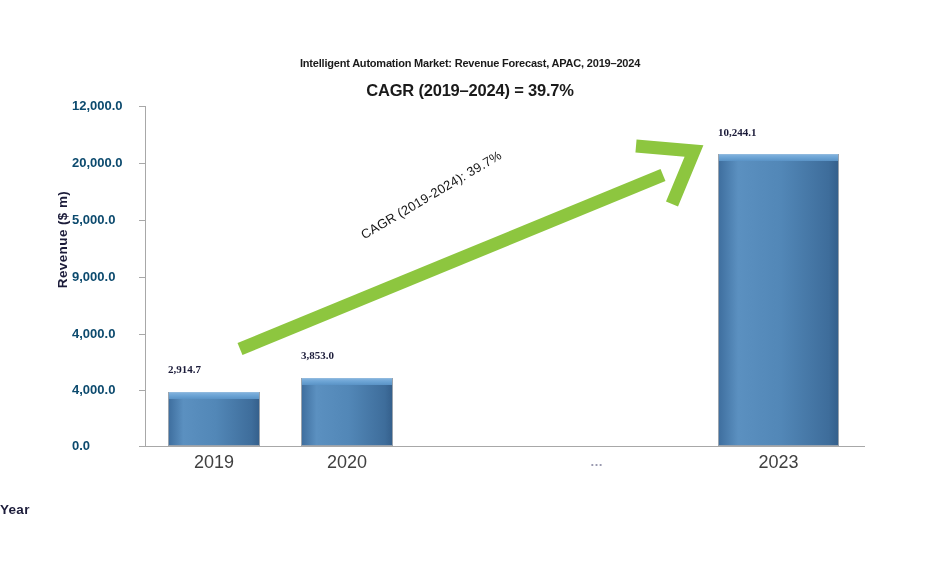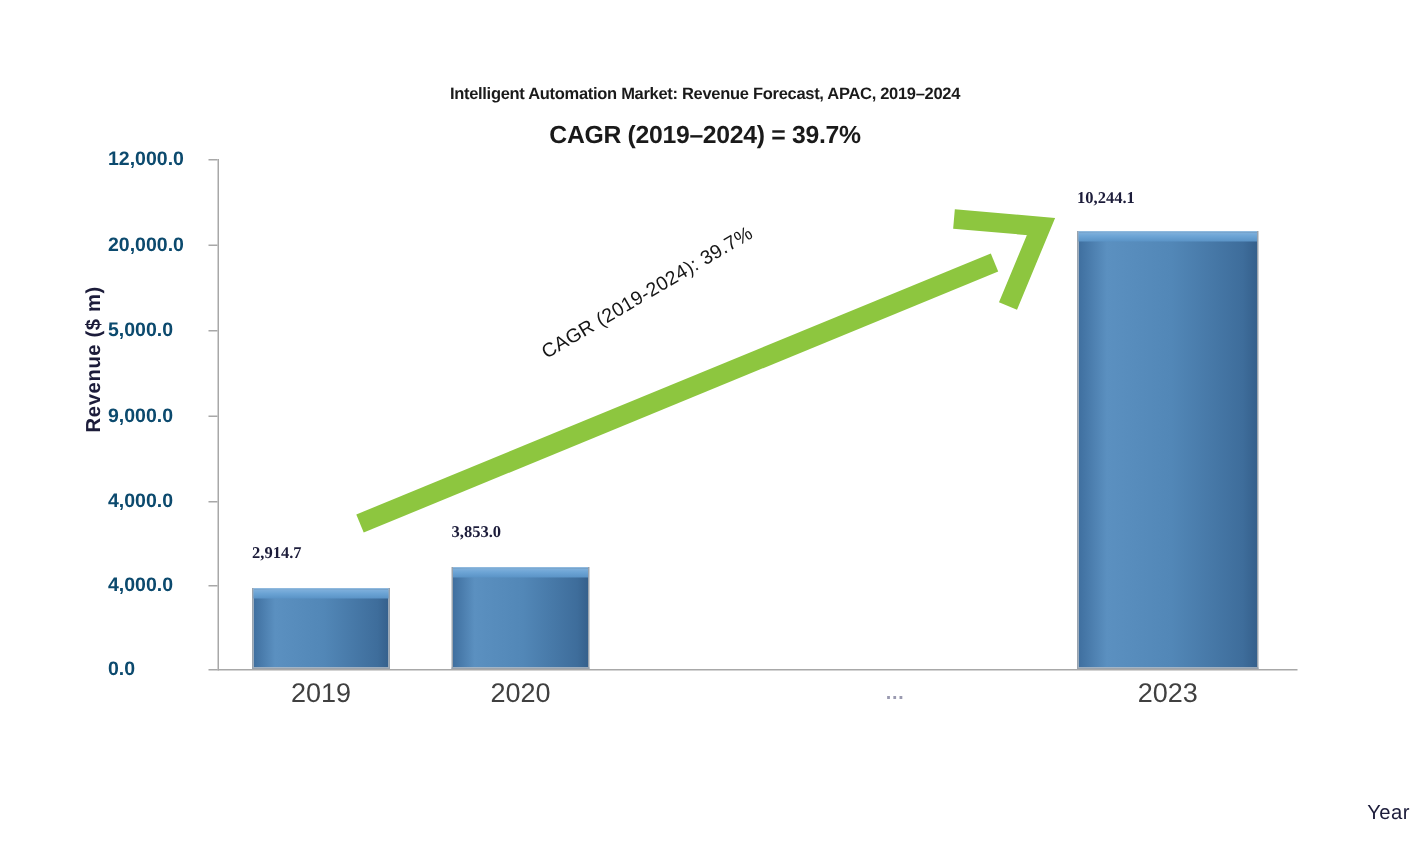--- a/index.html
+++ b/index.html
@@ -96,26 +96,25 @@
     font-weight: bold;
     color: #1c1c3a;
     letter-spacing: 0.4px;
     white-space: nowrap;
   }
   .x-axis-title {
     position: absolute;
     left: 0;
     top: 502px;
     width: 940px;
-    text-align: right;
+    text-align: left;
     font-size: 13.5px;
-    font-weight: normal;
+    font-weight: bold;
     color: #1c1c3a;
     letter-spacing: 0.3px;
-    margin-top: 32px;
   }
 
   
   .bar {
     position: absolute;
     box-sizing: border-box;
     background: linear-gradient(to right,
         #3f6f9f 0%,
         #5b90c0 16%,
         #5287b7 52%,

